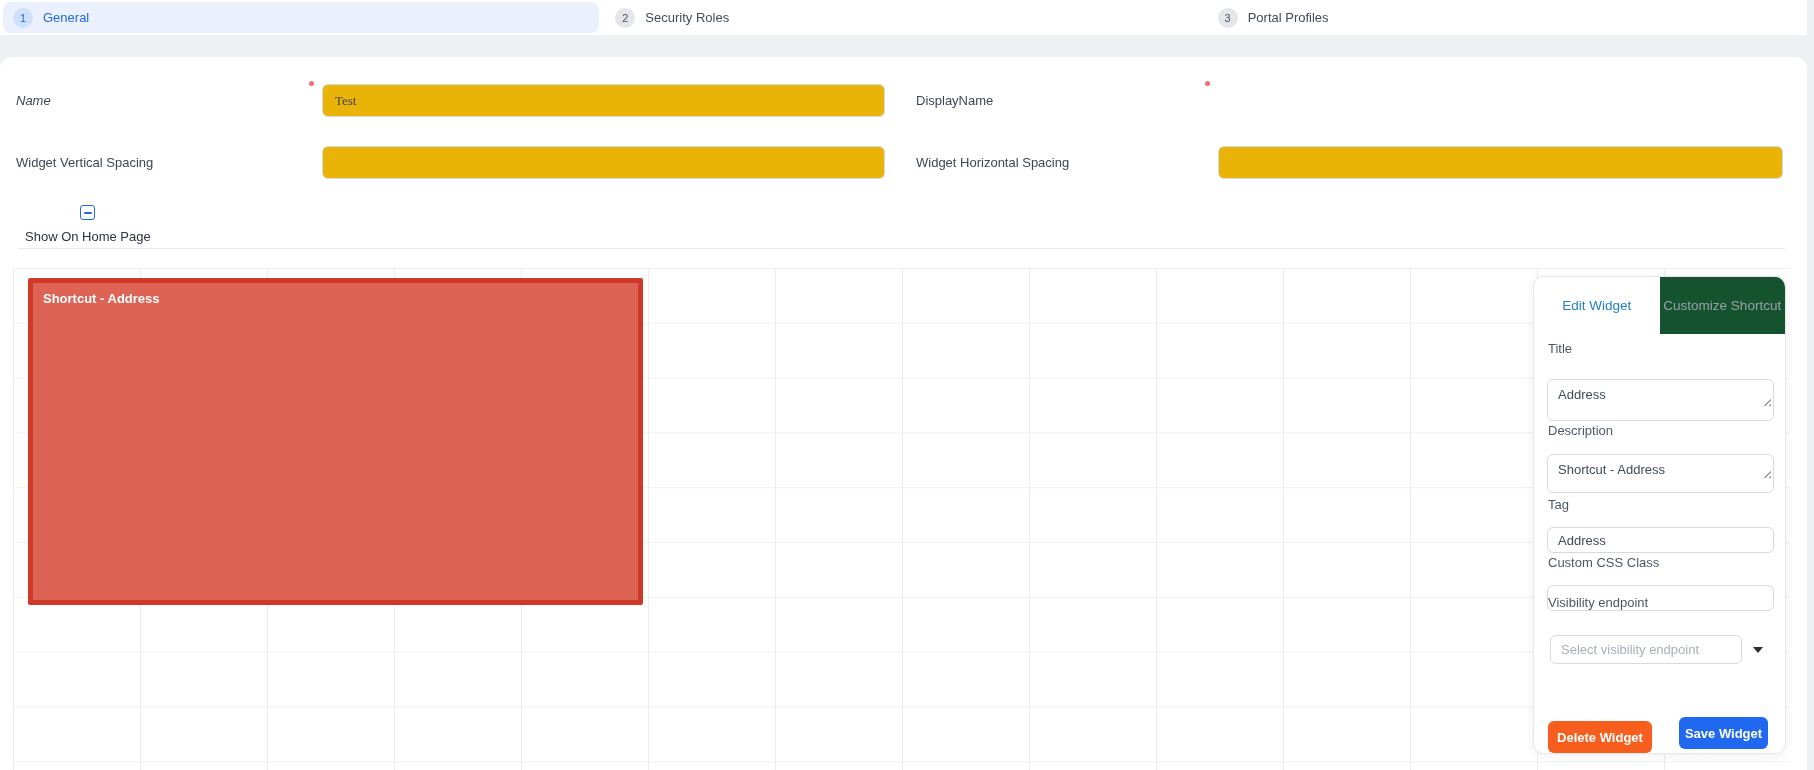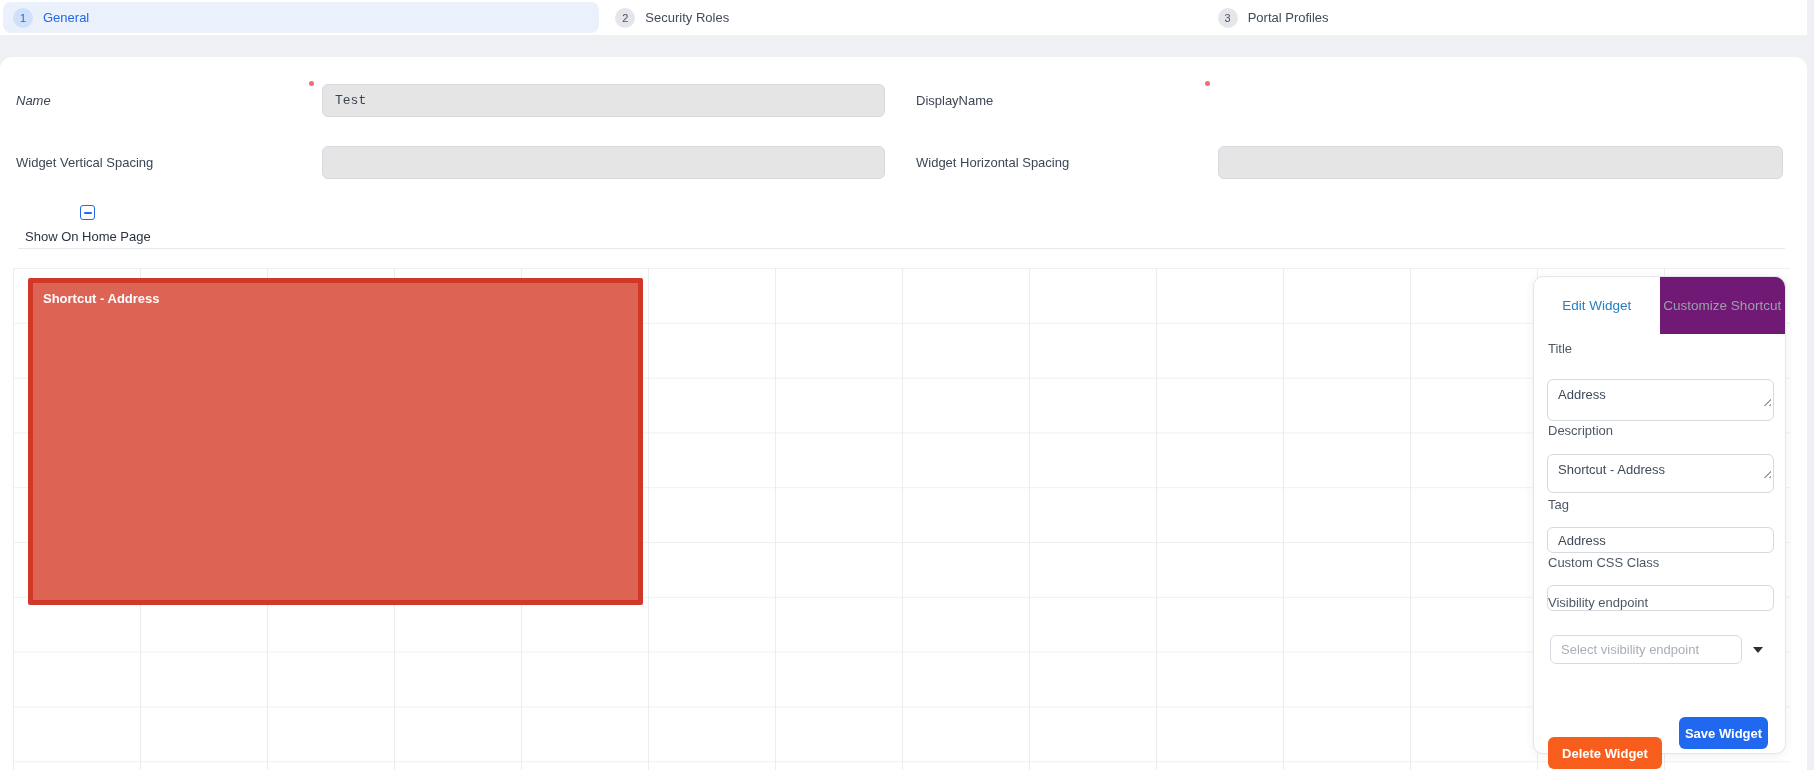--- a/index.html
+++ b/index.html
@@ -31,22 +31,22 @@
   .step.active .step-badge { background:#cfe0fb; color:#2368e4; }
 
   
   .card {
     position:absolute; top:57px; left:0; width:1807px; height:713px;
     background:#ffffff; border-radius:12px 12px 0 0;
   }
   .field-label { position:absolute; font-size:13px; color:#3d4654; line-height:33px; height:33px; }
   .text-input {
     position:absolute; height:33px; border:1px solid #d6dae0; border-radius:6px;
-    font-family:Liberation Mono, monospace; font-size:13px; color:#3d4654;
-    padding:0 12px; background:#e5e5e5; outline:none;
+    font-family:Liberation Serif, serif; font-size:13px; color:#3d4654;
+    padding:0 12px; background:#eab308; outline:none;
   }
   .req-dot { position:absolute; width:5px; height:5px; border-radius:50%; background:#f26d6d; }
 
   
   .checkbox-row { position:absolute; top:148px; left:25px; display:flex; align-items:center; gap:9px; cursor:pointer;flex-direction:column; }
   .checkbox {
     width:15px; height:15px; border:1.5px solid #2368e4; border-radius:3px;
     background:#fff; display:flex; align-items:center; justify-content:center;
   }
   .checkbox .dash { width:8px; height:2px; background:#2368e4; border-radius:1px; }
@@ -76,21 +76,21 @@
     position:absolute; top:219px; left:1533px; width:253px; height:478px;
     background:#ffffff; border:1px solid #e3e6ea; border-radius:10px;
     box-shadow:0 2px 10px rgba(40,50,70,.07);
   }
   .panel-tabs { position:absolute; top:0; left:0; right:0; height:57px; display:flex; }
   .panel-tab {
     flex:1 1 0; display:flex; align-items:center; justify-content:center;
     font-size:13.5px; cursor:pointer;
   }
   .panel-tab.active { color:#2380c5; background:#ffffff; border-top-left-radius:10px; }
-  .panel-tab.inactive { color:#9aa1ab; background:#701a75; border-top-right-radius:10px; }
+  .panel-tab.inactive { color:#9aa1ab; background:#14532d; border-top-right-radius:10px; }
 
   .panel-label { position:absolute; left:14px; font-size:13px; color:#4d5866; }
   .panel-area, .panel-input {
     position:absolute; left:13px; width:227px;
     border:1px solid #d6dae0; border-radius:6px; background:#fff;
     font-family:"Liberation Sans", sans-serif; font-size:13px; color:#3f4a5a;
     outline:none; resize:none; overflow:hidden;margin-top:12px;
   }
   .panel-area { padding:7px 10px; }
   .panel-input { height:26px; padding:0 10px; }
@@ -188,17 +188,17 @@
     <label class="panel-label" style="top:220px;">Tag</label>
     <input class="panel-input" style="top: 238px;" value="Address">
 
     <label class="panel-label" style="top:278px;">Custom CSS Class</label>
     <input class="panel-input" style="top: 296px;" value="">
 
     <label class="panel-label" style="top:318px;">Visibility endpoint</label>
     <input class="panel-select" style="top: 358px;" placeholder="Select visibility endpoint">
     <span class="caret" style="top:370px; left:219px;"></span>
 
-    <button class="btn" style="top:460px; left:14px; width:114px; background:#f75d1c;">Delete Widget</button>
+    <button class="btn" style="top:444px; left:14px; width:104px; background:#f75d1c;">Delete Widget</button>
     <button class="btn" style="top:440px; left:145px; width:89px; background:#2068f0;">Save Widget</button>
   </div>
 
 </div>
 
 </body></html>

